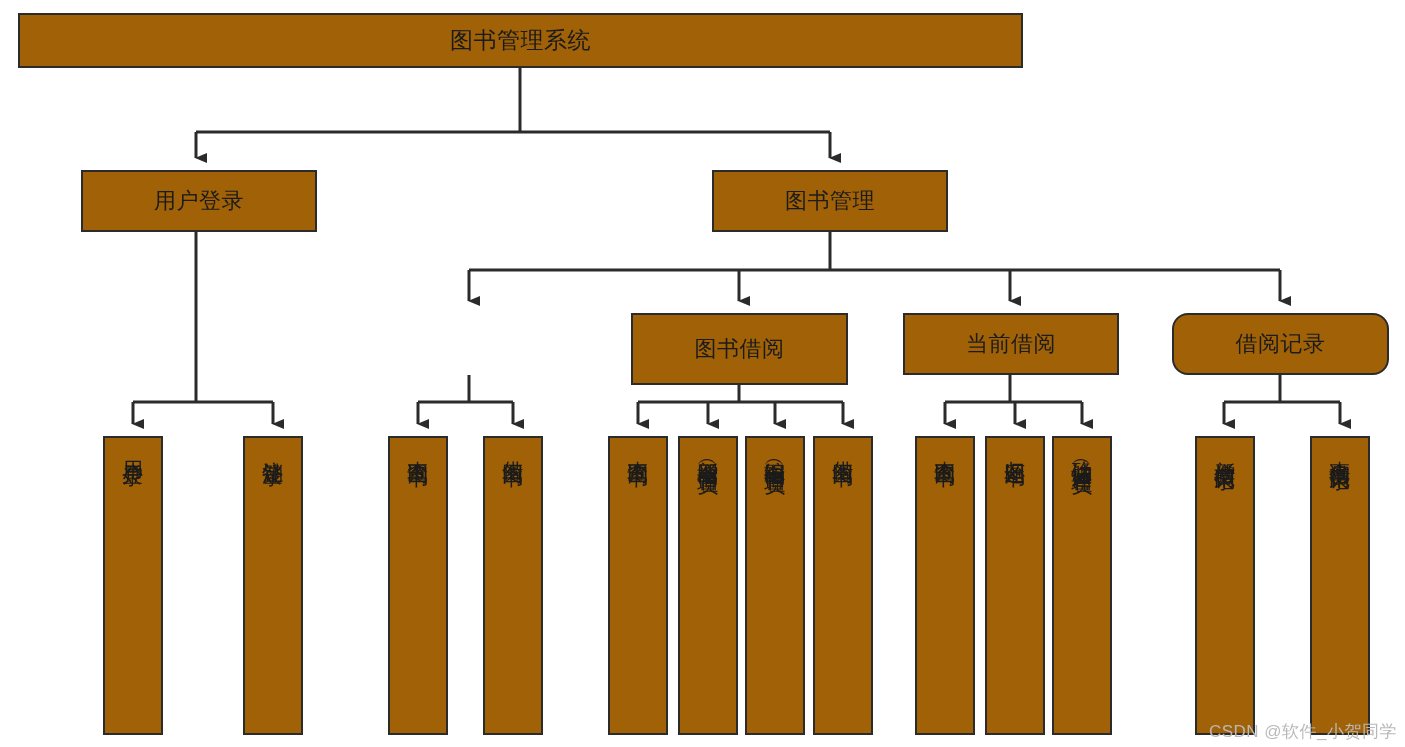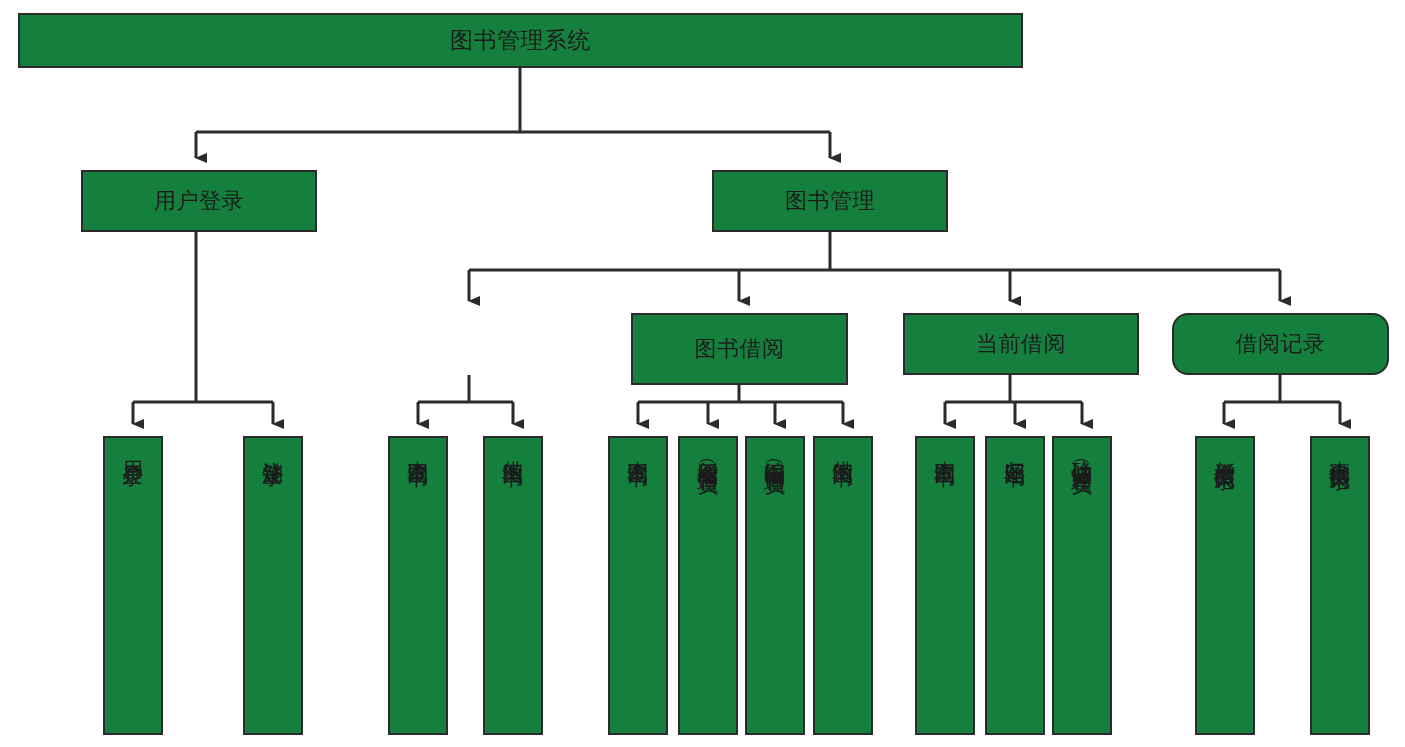--- a/index.html
+++ b/index.html
@@ -22,21 +22,21 @@
     position: absolute;
     left: 0;
     top: 0;
     width: 1405px;
     height: 747px;
     pointer-events: none;
   }
   .node {
     position: absolute;
     box-sizing: border-box;
-    background: #15803d;
+    background: #a16207;
     border: 2px solid #2b2b2b;
     display: flex;
     align-items: center;
     justify-content: center;
     z-index: 2;
   }
   .node .node-label {
     color: #1b1b1b;
     font-size: 22px;
     line-height: 1.28;
@@ -137,21 +137,21 @@
   <div class="node level2" style="left:81px; top:170px; width:236px; height:62px;">
     <span class="node-label">用户登录</span>
   </div>
   <div class="node level2" style="left:712px; top:170px; width:236px; height:62px;">
     <span class="node-label">图书管理</span>
   </div>
 
   <div class="node level3" style="left:631px; top:313px; width:217px; height:72px;">
     <span class="node-label">图书借阅</span>
   </div>
-  <div class="node level3" style="left:903px; top:313px; width:236px; height:62px;">
+  <div class="node level3" style="left:903px; top:313px; width:216px; height:62px;">
     <span class="node-label">当前借阅</span>
   </div>
   <div class="node level3" style="left:1172px; top:313px; width:217px; height:62px;border-radius:16px;">
     <span class="node-label">借阅记录</span>
   </div>
 
   <div class="node vertical" style="left:103px; top:436px; width:60px; height:299px;">
     <span class="node-label">用户登录</span>
   </div>
   <div class="node vertical" style="left:243px; top:436px; width:60px; height:299px;">
@@ -188,14 +188,15 @@
     <span class="node-label">确认归还（管理员）</span>
   </div>
 
   <div class="node vertical" style="left:1195px; top:436px; width:60px; height:299px;">
     <span class="node-label">新增借阅记录</span>
   </div>
   <div class="node vertical" style="left:1310px; top:436px; width:60px; height:299px;">
     <span class="node-label">查询借阅记录</span>
   </div>
 
+  <div id="watermark">CSDN @软件_小贺同学</div>
 
 </div>
 
 </body></html>

